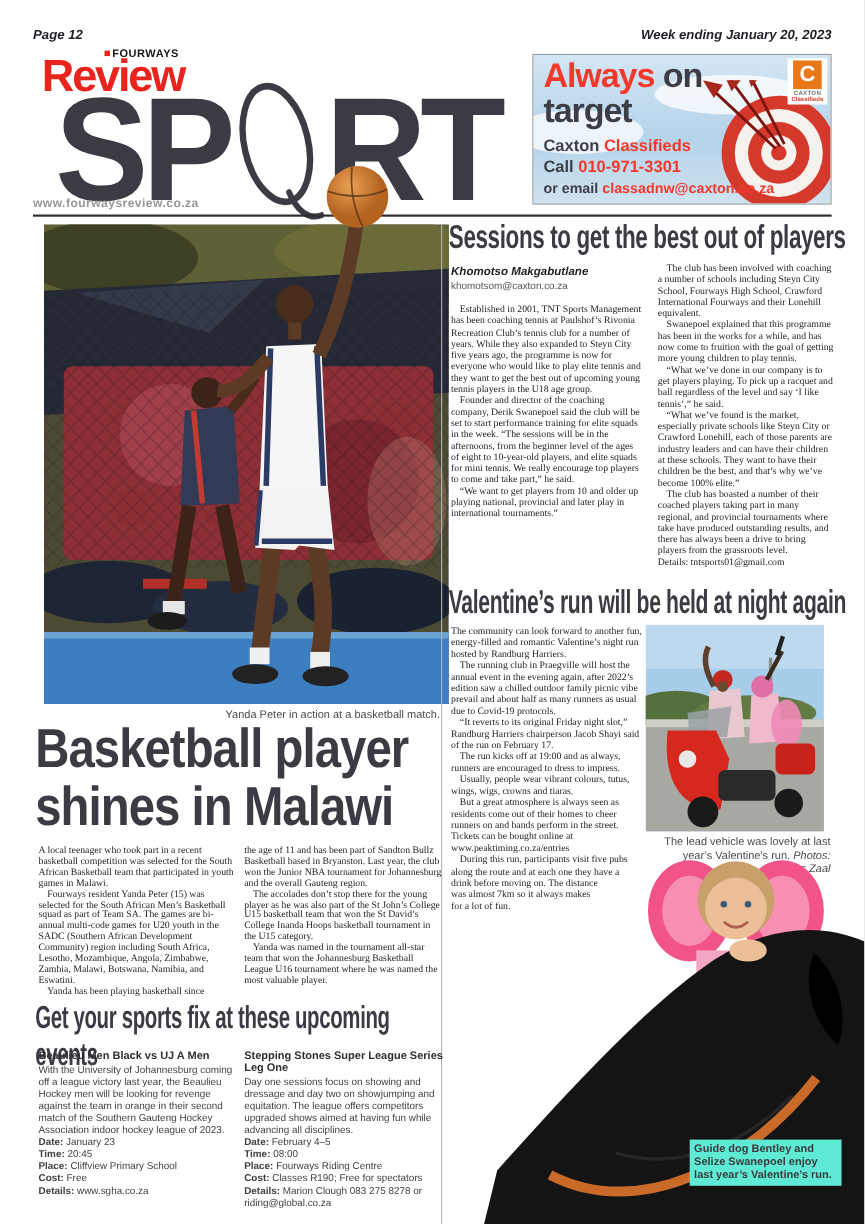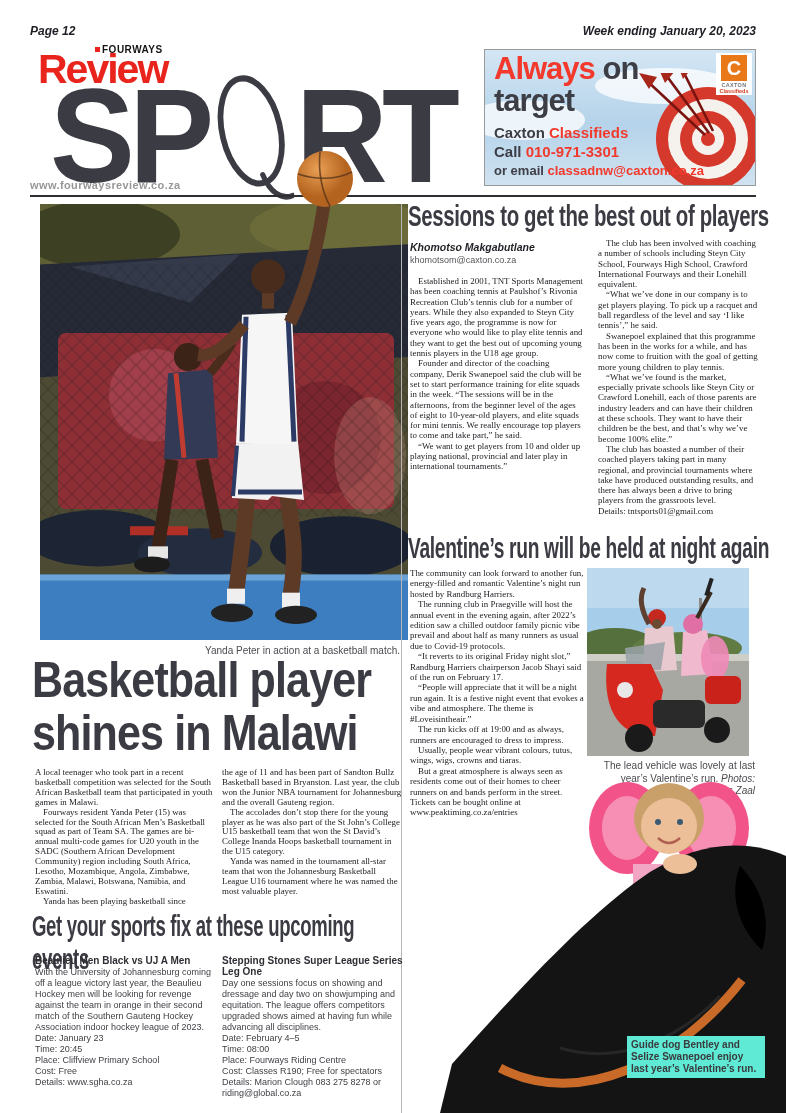--- a/index.html
+++ b/index.html
@@ -49,21 +49,21 @@
   .serifcol p { margin:0; }
   .ind { text-indent:8px; }
   .bc { font-size:8.9px; line-height:9.9px; }
   .bc1 { left:35px; top:768px; width:178px; }
   .bc2 { left:222px; top:768px; width:182px; }
 
   
   .h-events { position:absolute; left:32px; top:910px; width:585px; font:bold 29px "Liberation Sans",sans-serif; letter-spacing:-.5px; color:#3b3b43; transform:scaleX(.64); }
   .event { position:absolute; top:955px; font:9px/11px "Liberation Sans",sans-serif; color:#3f3f45; z-index:2; }
   .event h3 { font-size:10px; line-height:11px; color:#2e2e34; margin-bottom:1px; }
-  .event .flbl { font-weight:normal; }
+  .event .flbl { font-weight:bold; }
   .e1 { left:35px;  width:178px; }
   .e2 { left:222px; width:183px; }
 
   
   .vdiv { position:absolute; left:401px; top:204px; width:1px; height:909px; background:#b5b5b5; }
 
   
   .h-sessions { position:absolute; left:408px; top:199px; width:560px; font:bold 30px "Liberation Sans",sans-serif; letter-spacing:-.5px; color:#3b3b43; transform:scaleX(.68); }
   .byline { position:absolute; left:410px; top:241px; font:italic bold 10.5px "Liberation Sans",sans-serif; color:#1f1f25; z-index:2; }
   .bemail { position:absolute; left:410px; top:255px; font:9px "Liberation Sans",sans-serif; color:#55555a; z-index:2; }
@@ -243,38 +243,38 @@
   <div class="byline">Khomotso Makgabutlane</div>
   <div class="bemail">khomotsom@caxton.co.za</div>
 
   <div class="serifcol sc sc1">
     <p class="ind">Established in 2001, TNT Sports Management has been coaching tennis at Paulshof’s Rivonia Recreation Club’s tennis club for a number of years. While they also expanded to Steyn City five years ago, the programme is now for everyone who would like to play elite tennis and they want to get the best out of upcoming young tennis players in the U18 age group.</p>
     <p class="ind">Founder and director of the coaching company, Derik Swanepoel said the club will be set to start performance training for elite squads in the week. “The sessions will be in the afternoons, from the beginner level of the ages of eight to 10-year-old players, and elite squads for mini tennis. We really encourage top players to come and take part,” he said.</p>
     <p class="ind">“We want to get players from 10 and older up playing national, provincial and later play in international tournaments.”</p>
   </div>
   <div class="serifcol sc sc2">
     <p class="ind">The club has been involved with coaching a number of schools including Steyn City School, Fourways High School, Crawford International Fourways and their Lonehill equivalent.</p>
+    <p class="ind">Swanepoel explained that this programme has been in the works for a while, and has now come to fruition with the goal of getting more young children to play tennis.</p>
     <p class="ind">“What we’ve done in our company is to get players playing. To pick up a racquet and ball regardless of the level and say ‘I like tennis’,” he said.</p>
-    <p class="ind">Swanepoel explained that this programme has been in the works for a while, and has now come to fruition with the goal of getting more young children to play tennis.</p>
     <p class="ind">“What we’ve found is the market, especially private schools like Steyn City or Crawford Lonehill, each of those parents are industry leaders and can have their children at these schools. They want to have their children be the best, and that’s why we’ve become 100% elite.”</p>
     <p class="ind">The club has boasted a number of their coached players taking part in many regional, and provincial tournaments where take have produced outstanding results, and there has always been a drive to bring players from the grassroots level.</p>
     <p>Details: tntsports01@gmail.com</p>
   </div>
 
   <h2 class="h-val cond">Valentine’s run will be held at night again</h2>
 
   <div class="serifcol vc">
     <p>The community can look forward to another fun, energy-filled and romantic Valentine’s night run hosted by Randburg Harriers.</p>
     <p class="ind">The running club in Praegville will host the annual event in the evening again, after 2022’s edition saw a chilled outdoor family picnic vibe prevail and about half as many runners as usual due to Covid-19 protocols.</p>
     <p class="ind">“It reverts to its original Friday night slot,” Randburg Harriers chairperson Jacob Shayi said of the run on February 17.</p>
-    <p class="ind">“People will appreciate that it will be a night run again. It is a festive night event that evokes a vibe and atmosphere. The theme is #Loveisintheair.”</p>
     <p class="ind">The run kicks off at 19:00 and as always, runners are encouraged to dress to impress.</p>
     <p class="ind">Usually, people wear vibrant colours, tutus, wings, wigs, crowns and tiaras.</p>
     <p class="ind">But a great atmosphere is always seen as residents come out of their homes to cheer runners on and bands perform in the street. Tickets can be bought online at www.peaktiming.co.za/entries</p>
     <div class="dog-spacer"></div>
+    <p class="ind">During this run, participants visit five pubs along the route and at each one they have a drink before moving on. The distance was almost 7km so it always makes for a lot of fun.</p>
   </div>
 
   <div class="photo-moto">
     <svg viewBox="0 0 162 188" preserveAspectRatio="none" width="100%" height="100%">
       <rect width="162" height="188" fill="#a6cdea"></rect>
       <rect width="162" height="40" fill="#bcd9ee"></rect>
       <ellipse cx="28" cy="78" rx="42" ry="18" fill="#55703c"></ellipse>
       <ellipse cx="100" cy="80" rx="55" ry="16" fill="#617c42"></ellipse>
       <rect x="112" y="30" width="3" height="52" fill="#8a8a8a"></rect>
       <rect y="86" width="162" height="102" fill="#a8a8a2"></rect>

